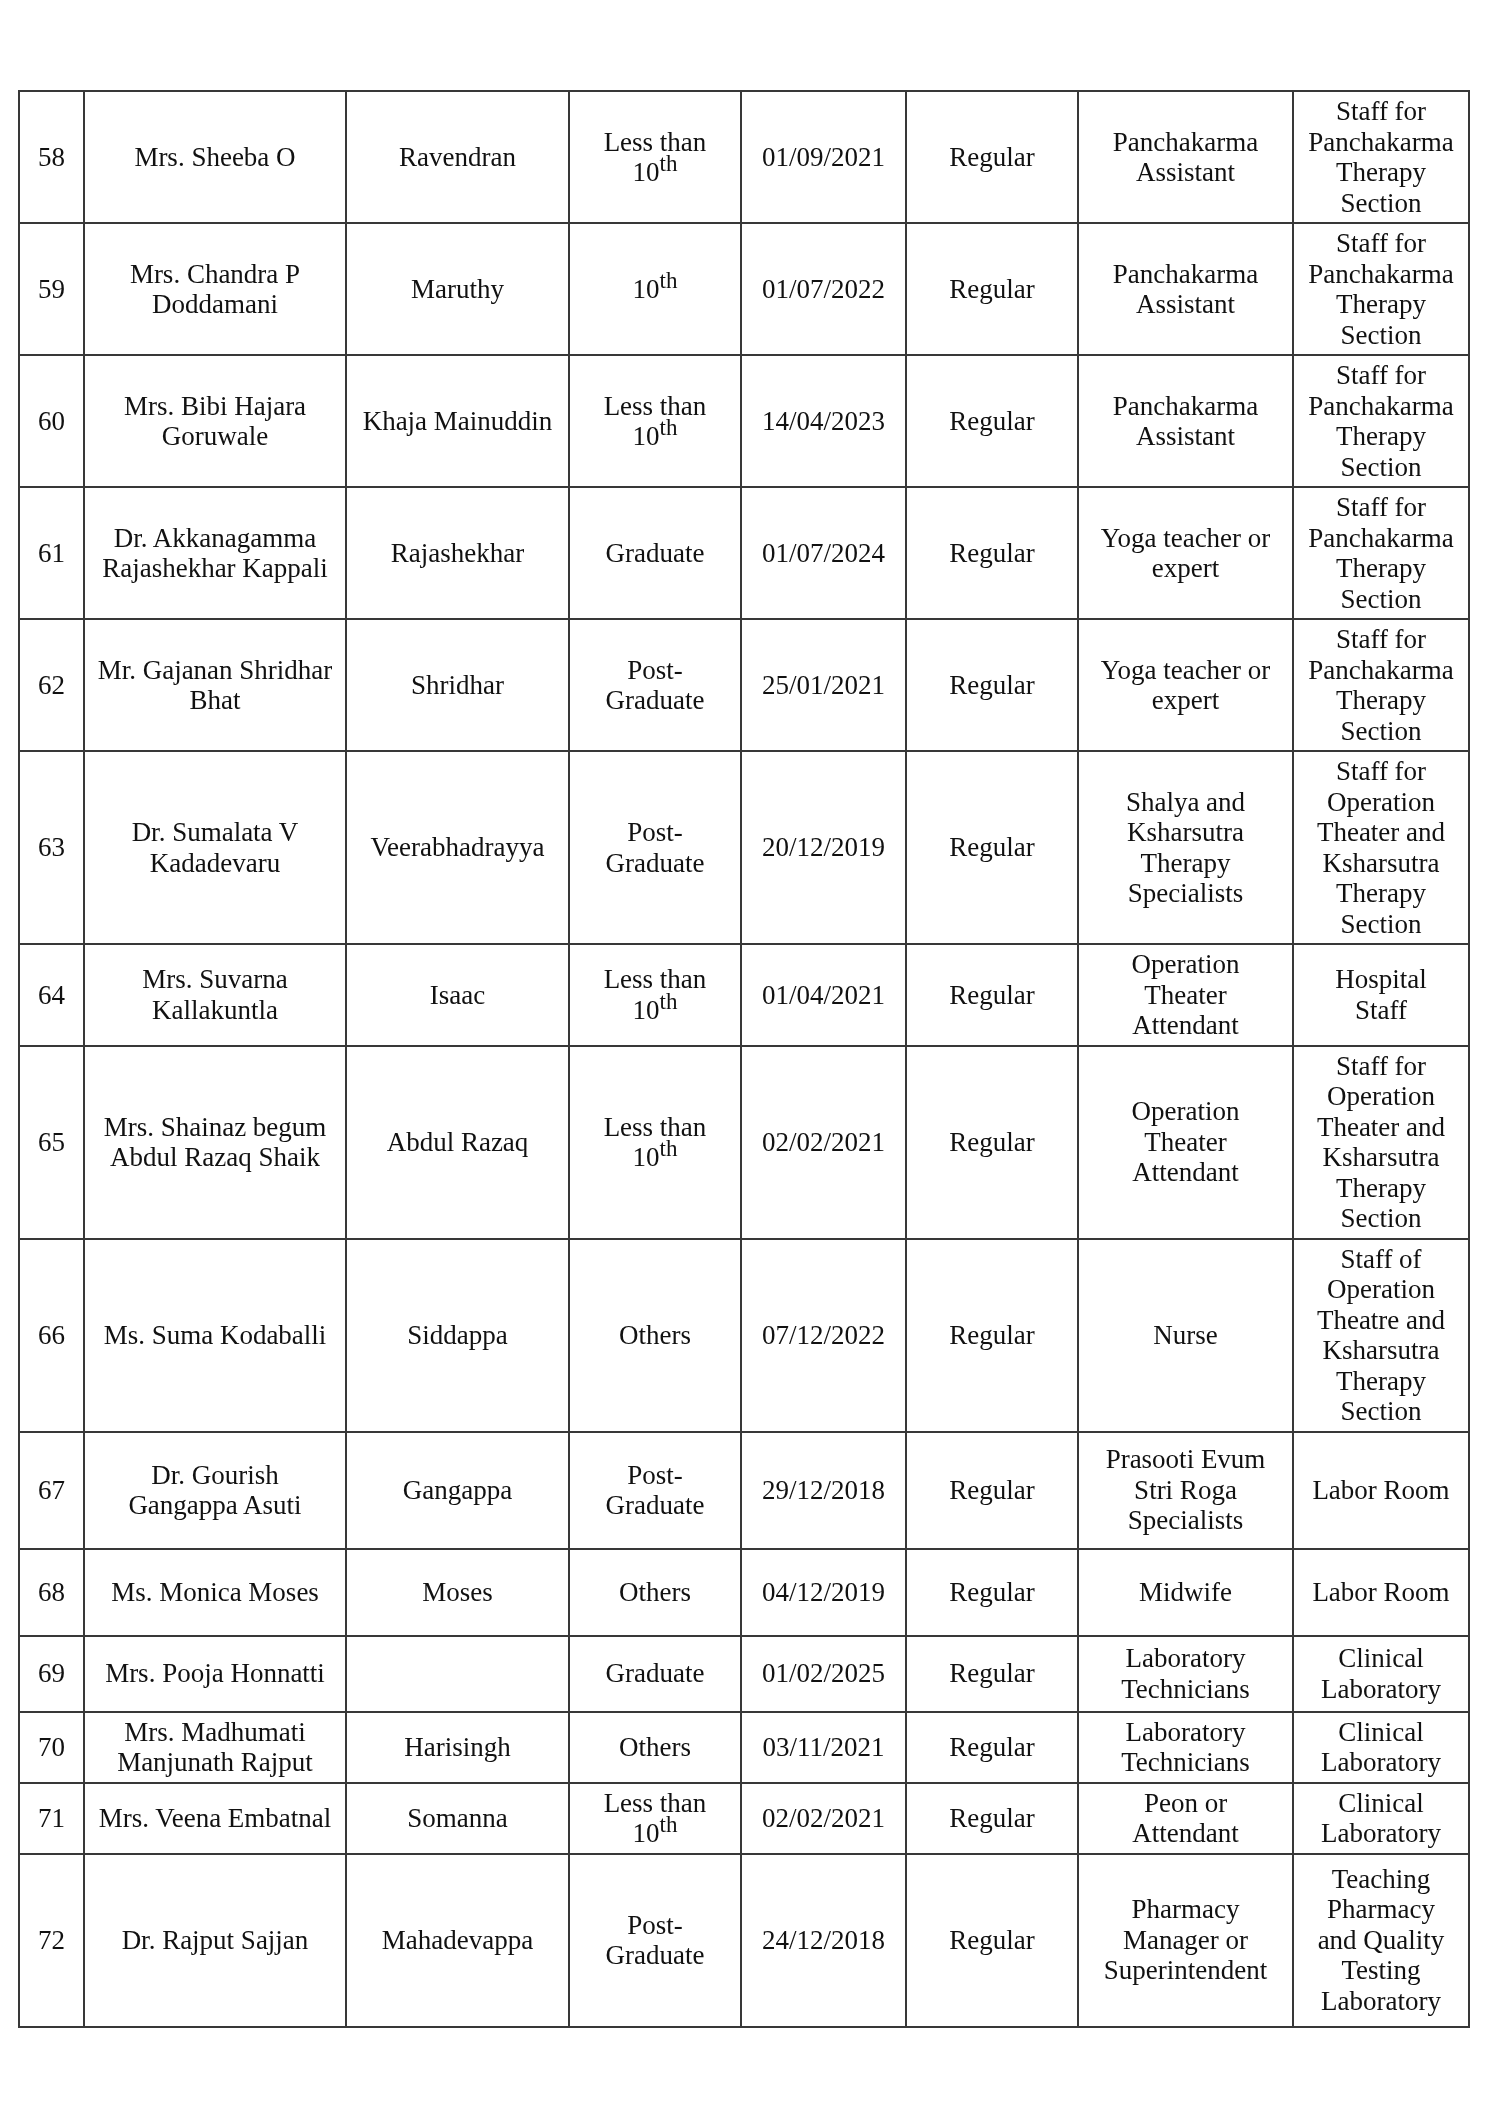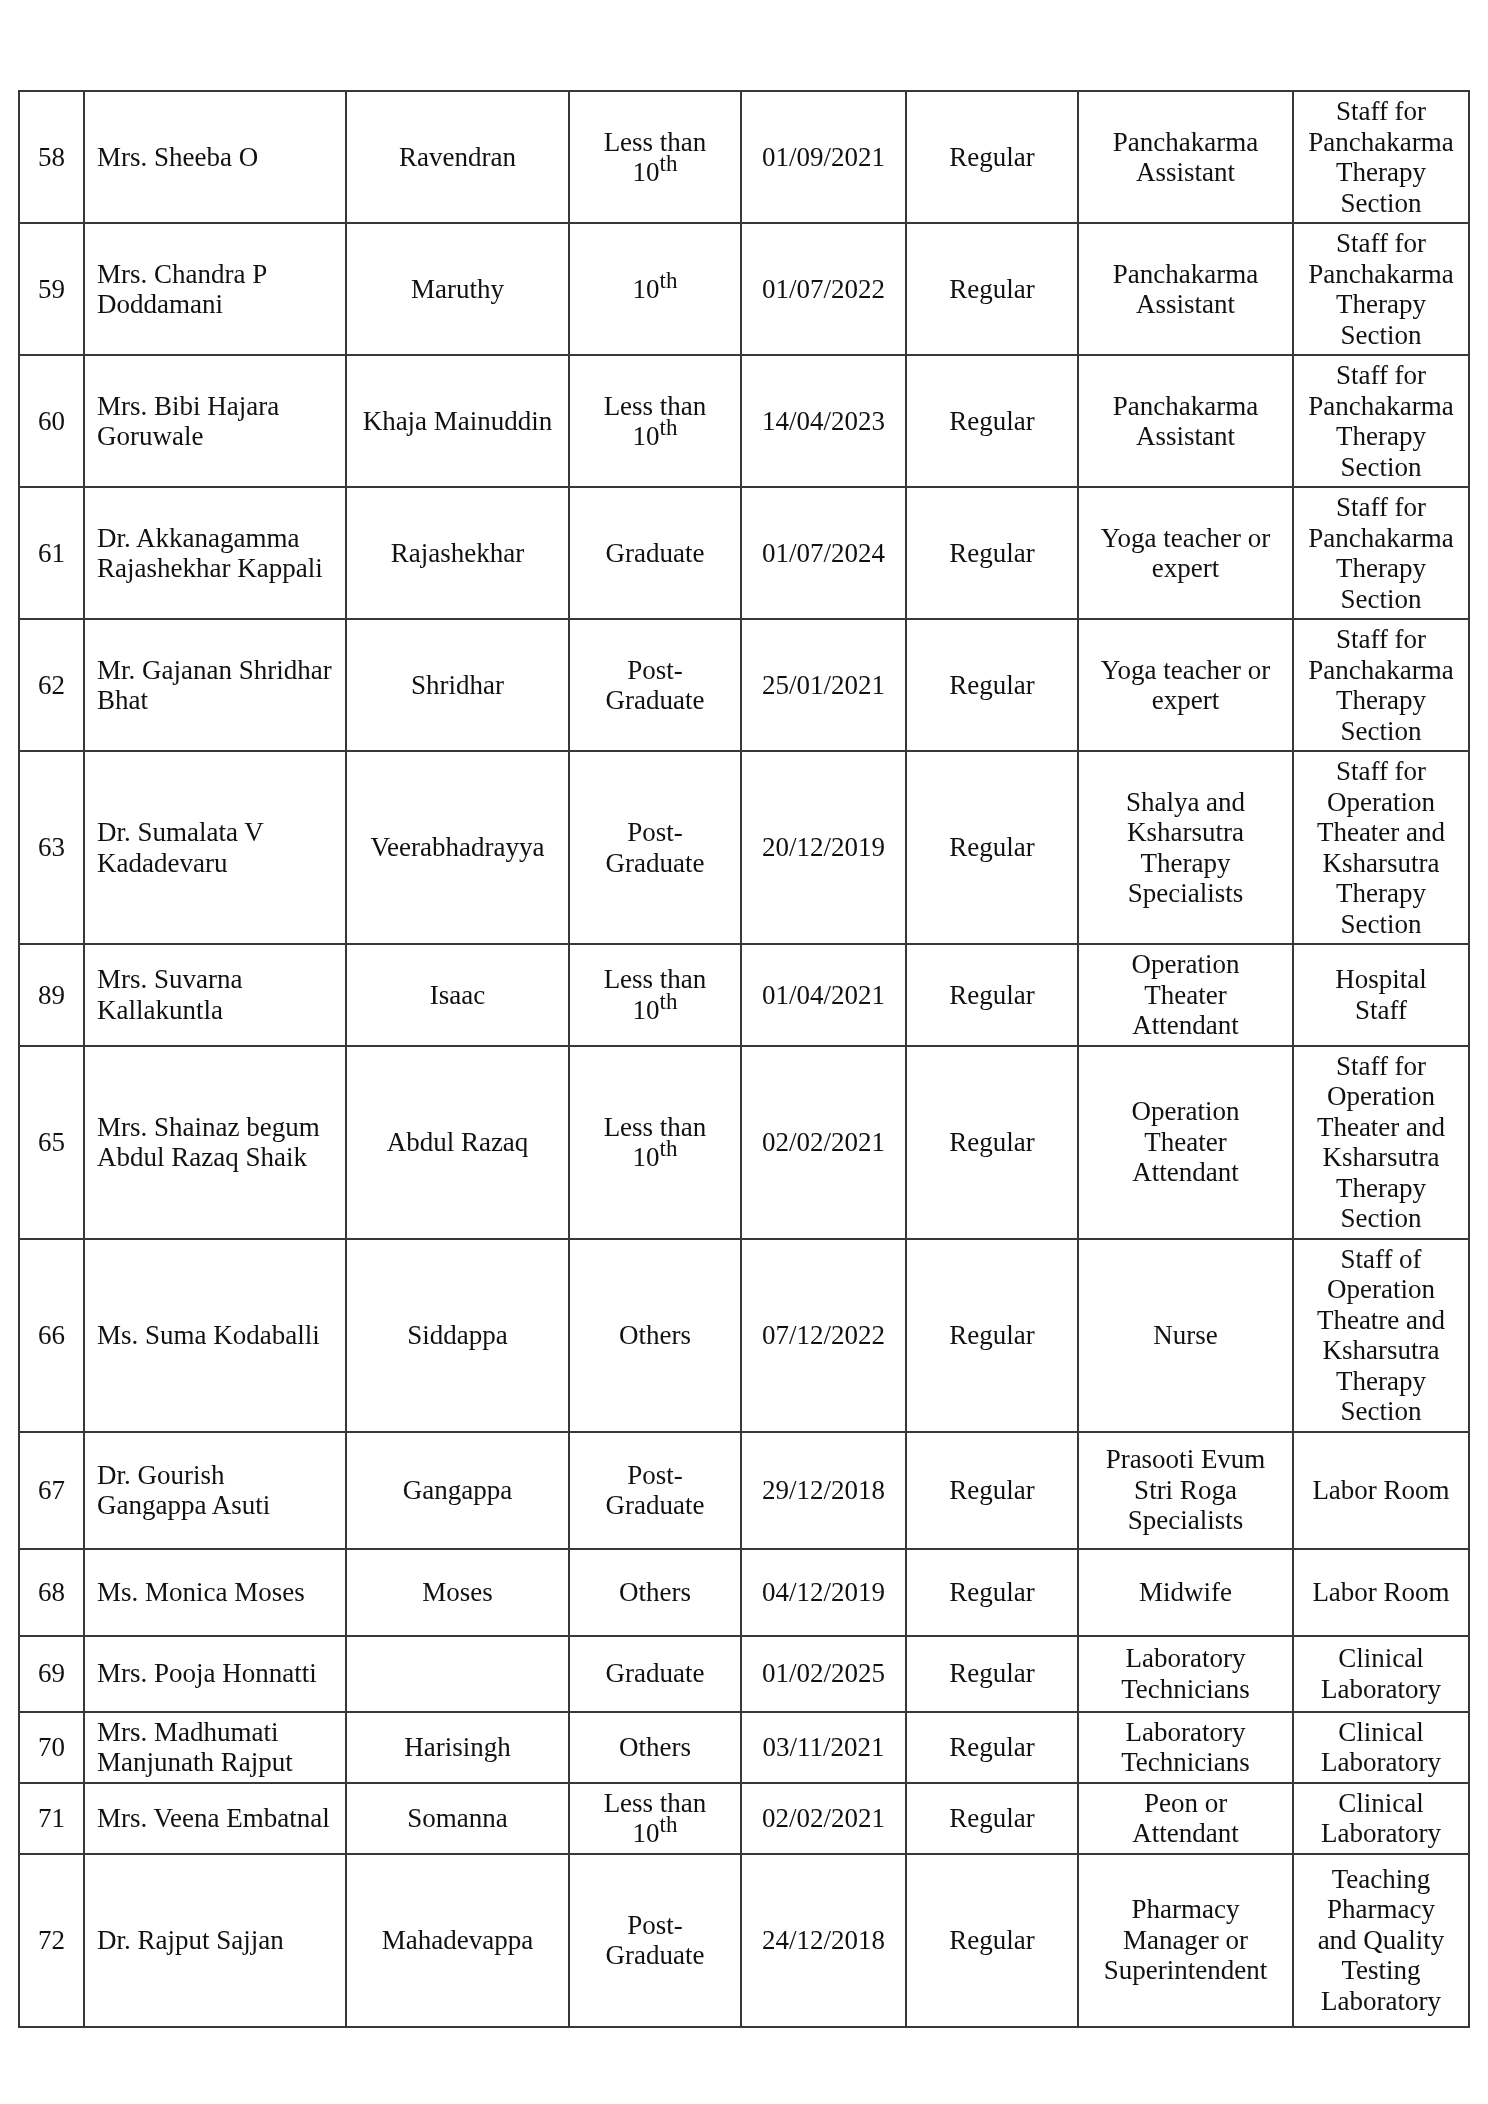--- a/index.html
+++ b/index.html
@@ -31,21 +31,21 @@
   table.staff-table td {
     border: 2px solid var(--border-color, #383838);
     font-size: 27px;
     line-height: 1.13;
     vertical-align: middle;
     padding: 4px 12px;
     text-align: center;
     word-wrap: break-word;
   }
   table.staff-table td.align-left {
-    text-align: left;
+    text-align: center;
   }
   table.staff-table td.align-center {
     text-align: center;
   }
   table.staff-table sup {
     font-size: 23px;
     line-height: 0;
     vertical-align: super;
   }
 </style>
@@ -119,21 +119,21 @@
           <td class="align-center">63</td>
           <td class="align-left">Dr. Sumalata V Kadadevaru</td>
           <td class="align-center">Veerabhadrayya</td>
           <td class="align-center">Post-Graduate</td>
           <td class="align-center">20/12/2019</td>
           <td class="align-center">Regular</td>
           <td class="align-center">Shalya and Ksharsutra Therapy Specialists</td>
           <td class="align-center">Staff for Operation Theater and Ksharsutra Therapy Section</td>
         </tr>
         <tr style="height: 90px;">
-          <td class="align-center">89</td>
+          <td class="align-center">64</td>
           <td class="align-left">Mrs. Suvarna Kallakuntla</td>
           <td class="align-center">Isaac</td>
           <td class="align-center">Less than 10<sup>th</sup></td>
           <td class="align-center">01/04/2021</td>
           <td class="align-center">Regular</td>
           <td class="align-center">Operation Theater Attendant</td>
           <td class="align-center">Hospital Staff</td>
         </tr>
         <tr style="height: 189px;">
           <td class="align-center">65</td>

